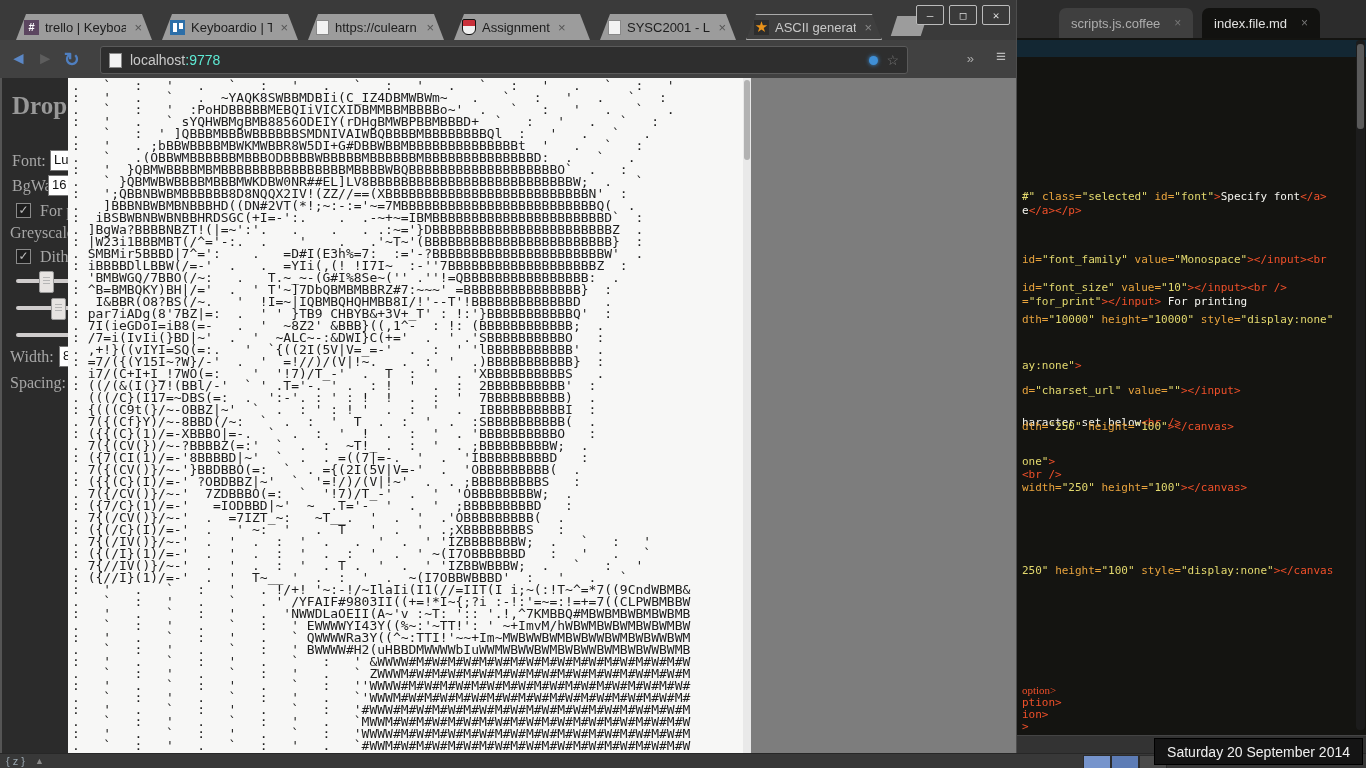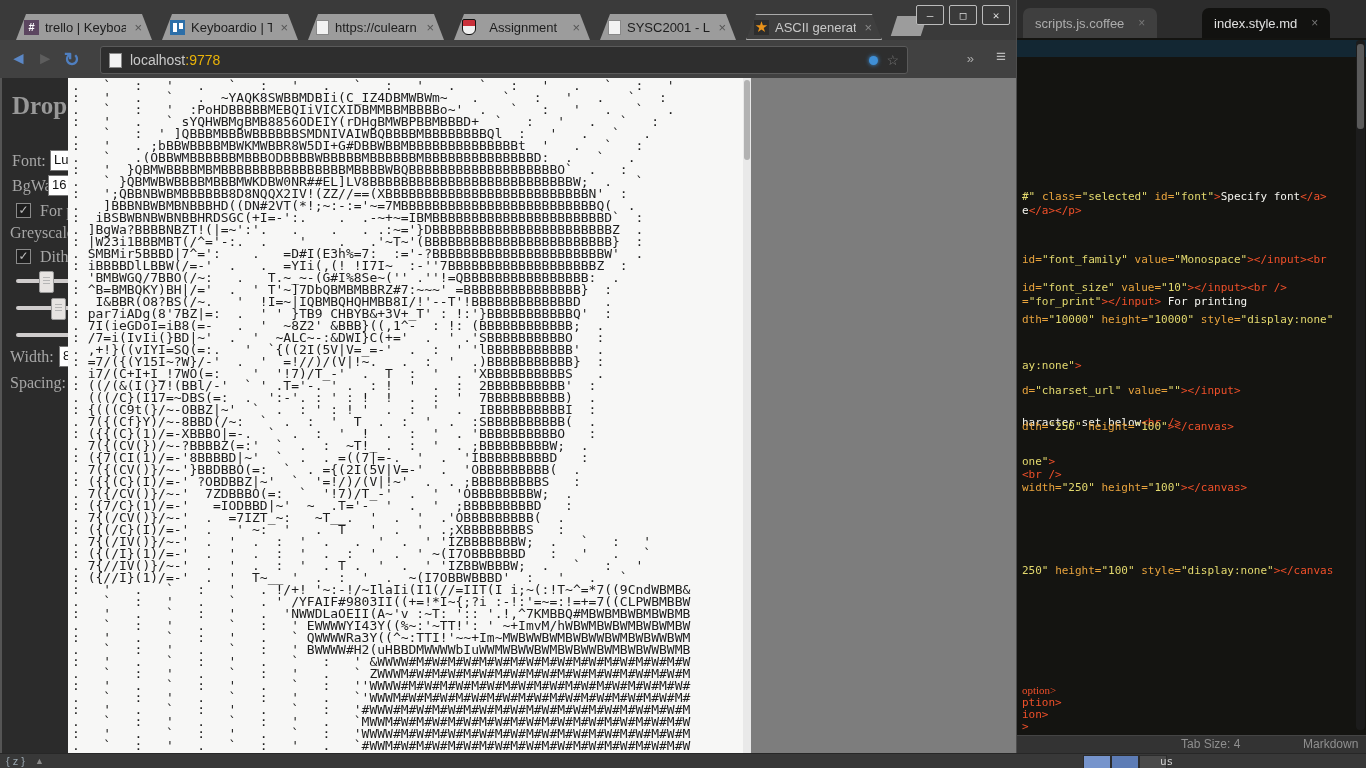--- a/index.html
+++ b/index.html
@@ -27,21 +27,21 @@
   #winbtns{position:absolute;top:5px;right:6px;display:flex;gap:5px;}
   .winbtn{width:26px;height:18px;border:1px solid #bbb;border-radius:2px;background:#3a3a3a;
           color:#ddd;font-size:11px;display:flex;align-items:center;justify-content:center;font-family:"DejaVu Sans Mono",monospace;}
   
   #toolbar{position:absolute;left:0;top:40px;width:100%;height:38px;background:#414141;border-bottom:1px solid #242424;display:flex;align-items:center;}
   .navbtn{font-size:17px;margin-left:10px;}
   #back-icon{color:#5b87c5;} #fwd-icon{color:#5d5d5d;} #reload-icon{color:#4f7fc0;font-size:19px;font-weight:bold;}
   #urlbar{position:absolute;left:100px;top:46px;width:806px;height:26px;background:#2e2e2e;border:1px solid #5a5a5a;border-radius:3px;
           display:flex;align-items:center;color:#c9c9c9;font-size:14px;}
   #urlbar .pageico{width:11px;height:13px;background:#f2f2f2;border:1px solid #888;margin:0 8px 0 8px;}
-  #urlbar .dim{color:#eab308;}
+  #urlbar .dim{color:#5eead4;}
   #urlbar .right-icons{margin-left:auto;display:flex;gap:8px;margin-right:8px;align-items:center;}
   #urlbar .bluedot{width:9px;height:9px;border-radius:50%;background:#3f8fd6;box-shadow:0 0 4px #3f8fd6;}
   #urlbar .starline{color:#777;font-size:14px;}
   #chev{color:#aaa;font-size:13px;position:absolute;right:42px;top:51px;}
   #menubtn{position:absolute;right:10px;top:47px;color:#bbb;font-size:17px;letter-spacing:0;}
   
   #content{position:absolute;left:0;top:78px;width:1016px;height:675px;background:#7d7d7d;}
   #sidebar{position:absolute;left:0;top:0;width:265px;height:675px;background:#2b2b2b;border-left:2px solid #555;
            color:#a6a6a6;font-family:"Liberation Serif",serif;}
   #sidebar h1{margin:0;position:absolute;left:10px;top:14px;font-size:25px;color:#989898;}
@@ -62,21 +62,21 @@
   #whitearea{position:absolute;left:68px;top:0;width:683px;height:675px;background:#f7f7f6;overflow:hidden;}
   #art{position:absolute;left:4px;top:2px;margin:0;font-family:"DejaVu Sans Mono",monospace;
        font-size:13px;line-height:12px;color:#1c1c1c;letter-spacing:0;}
   #pg-scroll{position:absolute;left:743px;top:0;width:8px;height:675px;background:#e9e9e9;}
   #pg-thumb{position:absolute;left:1px;top:2px;width:6px;height:80px;background:#b2b2b2;border-radius:3px;}
   
   #editor{position:absolute;left:1016px;top:0;width:350px;height:753px;background:#2c2c2c;border-left:1px solid #4d4d4d;}
   #etabbar{position:absolute;left:0;top:0;width:100%;height:38px;background:#2c2c2c;}
   .etab{position:absolute;top:8px;height:30px;border-radius:7px 7px 0 0;display:flex;align-items:center;
         font-size:13px;padding:0 12px;gap:14px;}
-  .etab.inactive{background:#3f3f3f;color:#adadad;}
+  .etab.inactive{background:#3f3f3f;color:#adadad;margin-left:36px;}
   .etab.active{background:#121210;color:#e0e0e0;}
   .etab .closex{color:#777;font-size:12px;}
   #ebody{position:absolute;left:0;top:38px;width:100%;height:697px;background:#141411;overflow:hidden;}
   #curline{position:absolute;left:0;top:2px;width:100%;height:17px;background:#132733;}
   .codeline{position:absolute;left:5px;white-space:pre;font-family:"DejaVu Sans Mono",monospace;font-size:11px;}
   .seg-plain{color:#f5f5f0;} .seg-attr{color:#e8a33d;} .seg-str{color:#e3d96e;} .seg-tag{color:#f0502a;}
   #escroll{position:absolute;right:2px;top:40px;width:9px;height:690px;background:#1c1c1c;border-radius:4px;}
   #escroll .thumb2{position:absolute;left:1px;top:4px;width:7px;height:85px;background:#5a5a5a;border-radius:3px;}
   #estatus{position:absolute;left:0;top:735px;width:100%;height:18px;background:#333;border-top:1px solid #444;
            color:#8f8f8f;font-size:12px;}
@@ -112,21 +112,21 @@
             <i class="b2"></i>
           </span>
           <span class="lbl">Keyboardio | Tr</span>
           <span class="closex">×</span>
         </div>
         <div class="btab" style="left: 308px; width: 118px;">
           <span class="ticon page"></span>
           <span class="lbl">https://culearn.</span>
           <span class="closex">×</span>
         </div>
-        <div class="btab" style="left: 454px; width: 118px; justify-content: space-between;">
+        <div class="btab" style="left: 454px; width: 118px;">
           <span class="ticon shield"></span>
           <span class="lbl">Assignment</span>
           <span class="closex">×</span>
         </div>
         <div class="btab" style="left: 600px; width: 118px;">
           <span class="ticon page"></span>
           <span class="lbl">SYSC2001 - Lab</span>
           <span class="closex">×</span>
         </div>
         <div class="btab active" style="left: 746px; width: 118px;">
@@ -282,21 +282,21 @@
     </div>
   </div>
 
   <div id="editor">
     <div id="etabbar">
         <div class="etab inactive" style="left: 6px;">
           <span>scripts.js.coffee</span>
           <span class="closex">×</span>
         </div>
         <div class="etab active" style="left: 185.1px;">
-          <span>index.style.md</span>
+          <span>index.file.md</span>
           <span class="closex">×</span>
         </div>
       </div>
     <div id="ebody">
       <div id="curline"></div>
       <div id="codelines">
           <div class="codeline" style="top: 152px;"><span class="seg-str">#"</span><span class="seg-plain"> </span><span class="seg-attr">class=</span><span class="seg-str">"selected"</span><span class="seg-plain"> </span><span class="seg-attr">id=</span><span class="seg-str">"font"</span><span class="seg-tag">&gt;</span><span class="seg-plain">Specify font</span><span class="seg-tag">&lt;/a&gt;</span></div>
           <div class="codeline" style="top: 166px;"><span class="seg-plain">e</span><span class="seg-tag">&lt;/a&gt;&lt;/p&gt;</span></div>
           <div class="codeline" style="top: 215px;"><span class="seg-attr">id=</span><span class="seg-str">"font_family"</span><span class="seg-plain"> </span><span class="seg-attr">value=</span><span class="seg-str">"Monospace"</span><span class="seg-tag">&gt;&lt;/input&gt;&lt;br</span></div>
           <div class="codeline" style="top: 243px;"><span class="seg-attr">id=</span><span class="seg-str">"font_size"</span><span class="seg-plain"> </span><span class="seg-attr">value=</span><span class="seg-str">"10"</span><span class="seg-tag">&gt;&lt;/input&gt;&lt;br /&gt;</span></div>
@@ -331,14 +331,17 @@
       <span id="tb-arrow">▲</span>
     </div>
     <div id="pager">
       <span class="cell on"></span>
       <span class="cell on2"></span>
       <span class="cell"></span>
     </div>
     <span id="kbd">us</span>
   </div>
 
+  <div id="tooltip">
+    <span>Saturday 20 September 2014</span>
+  </div>
 
 </div>
 
 </body></html>

